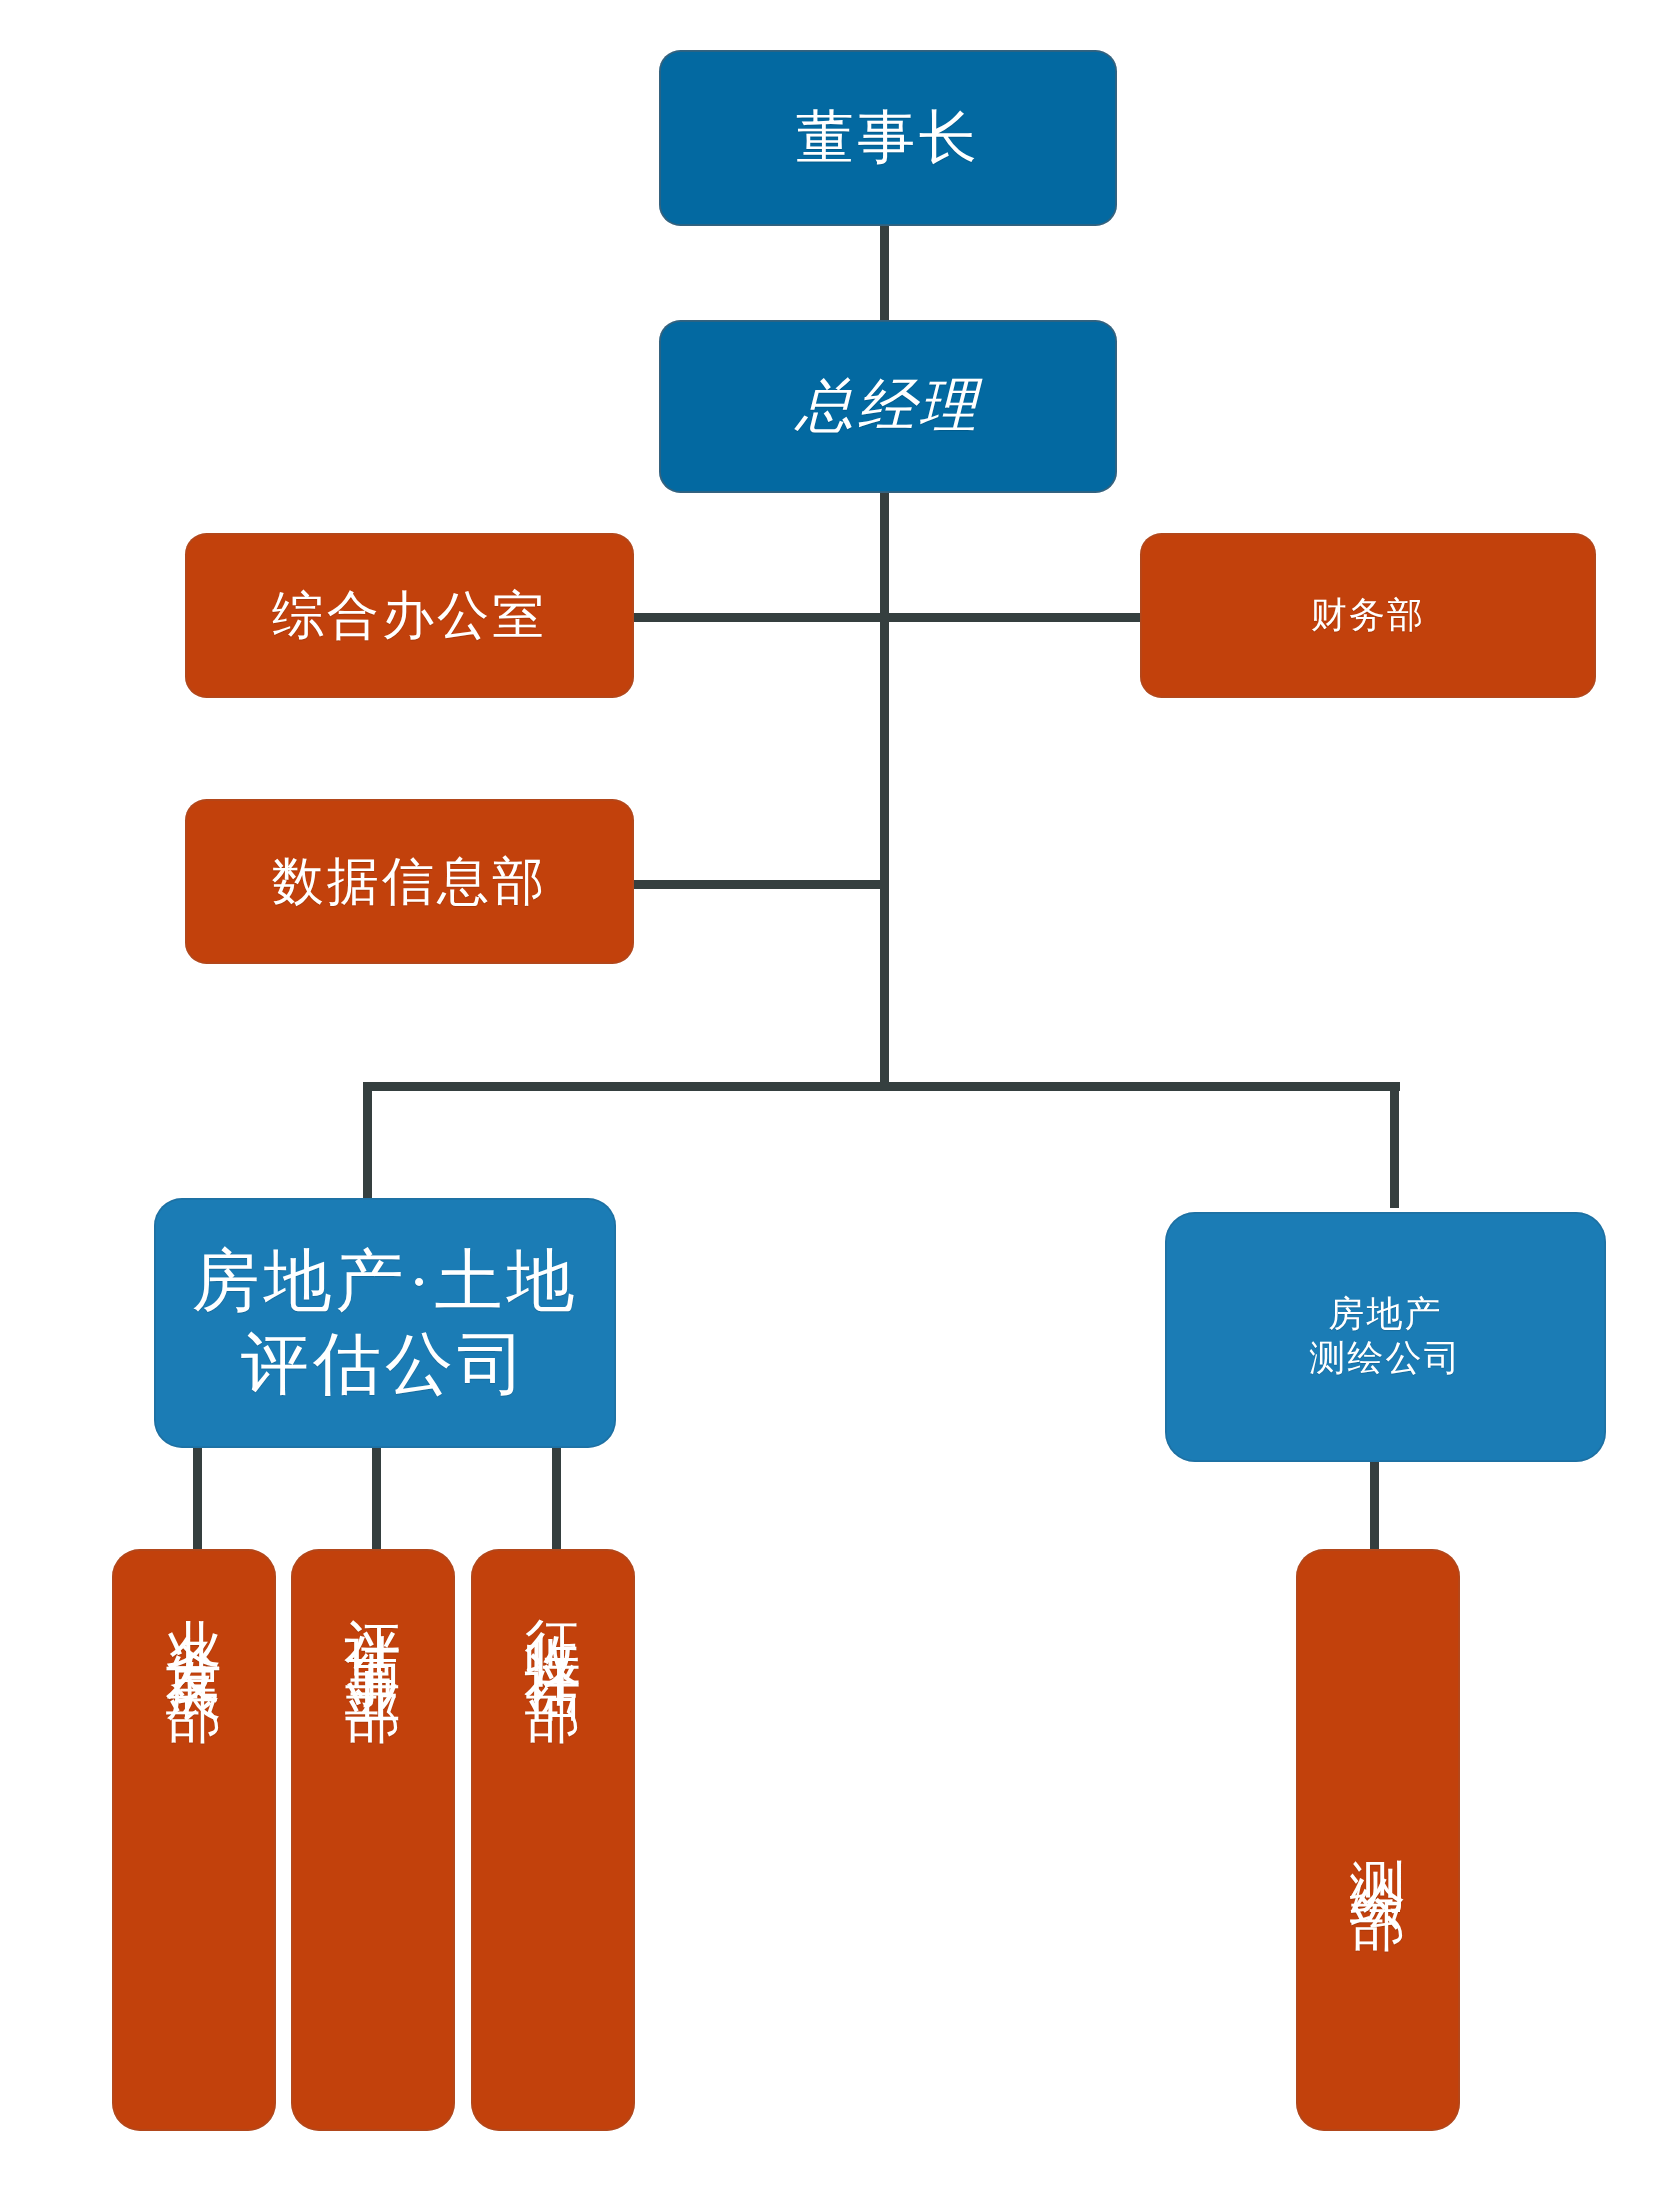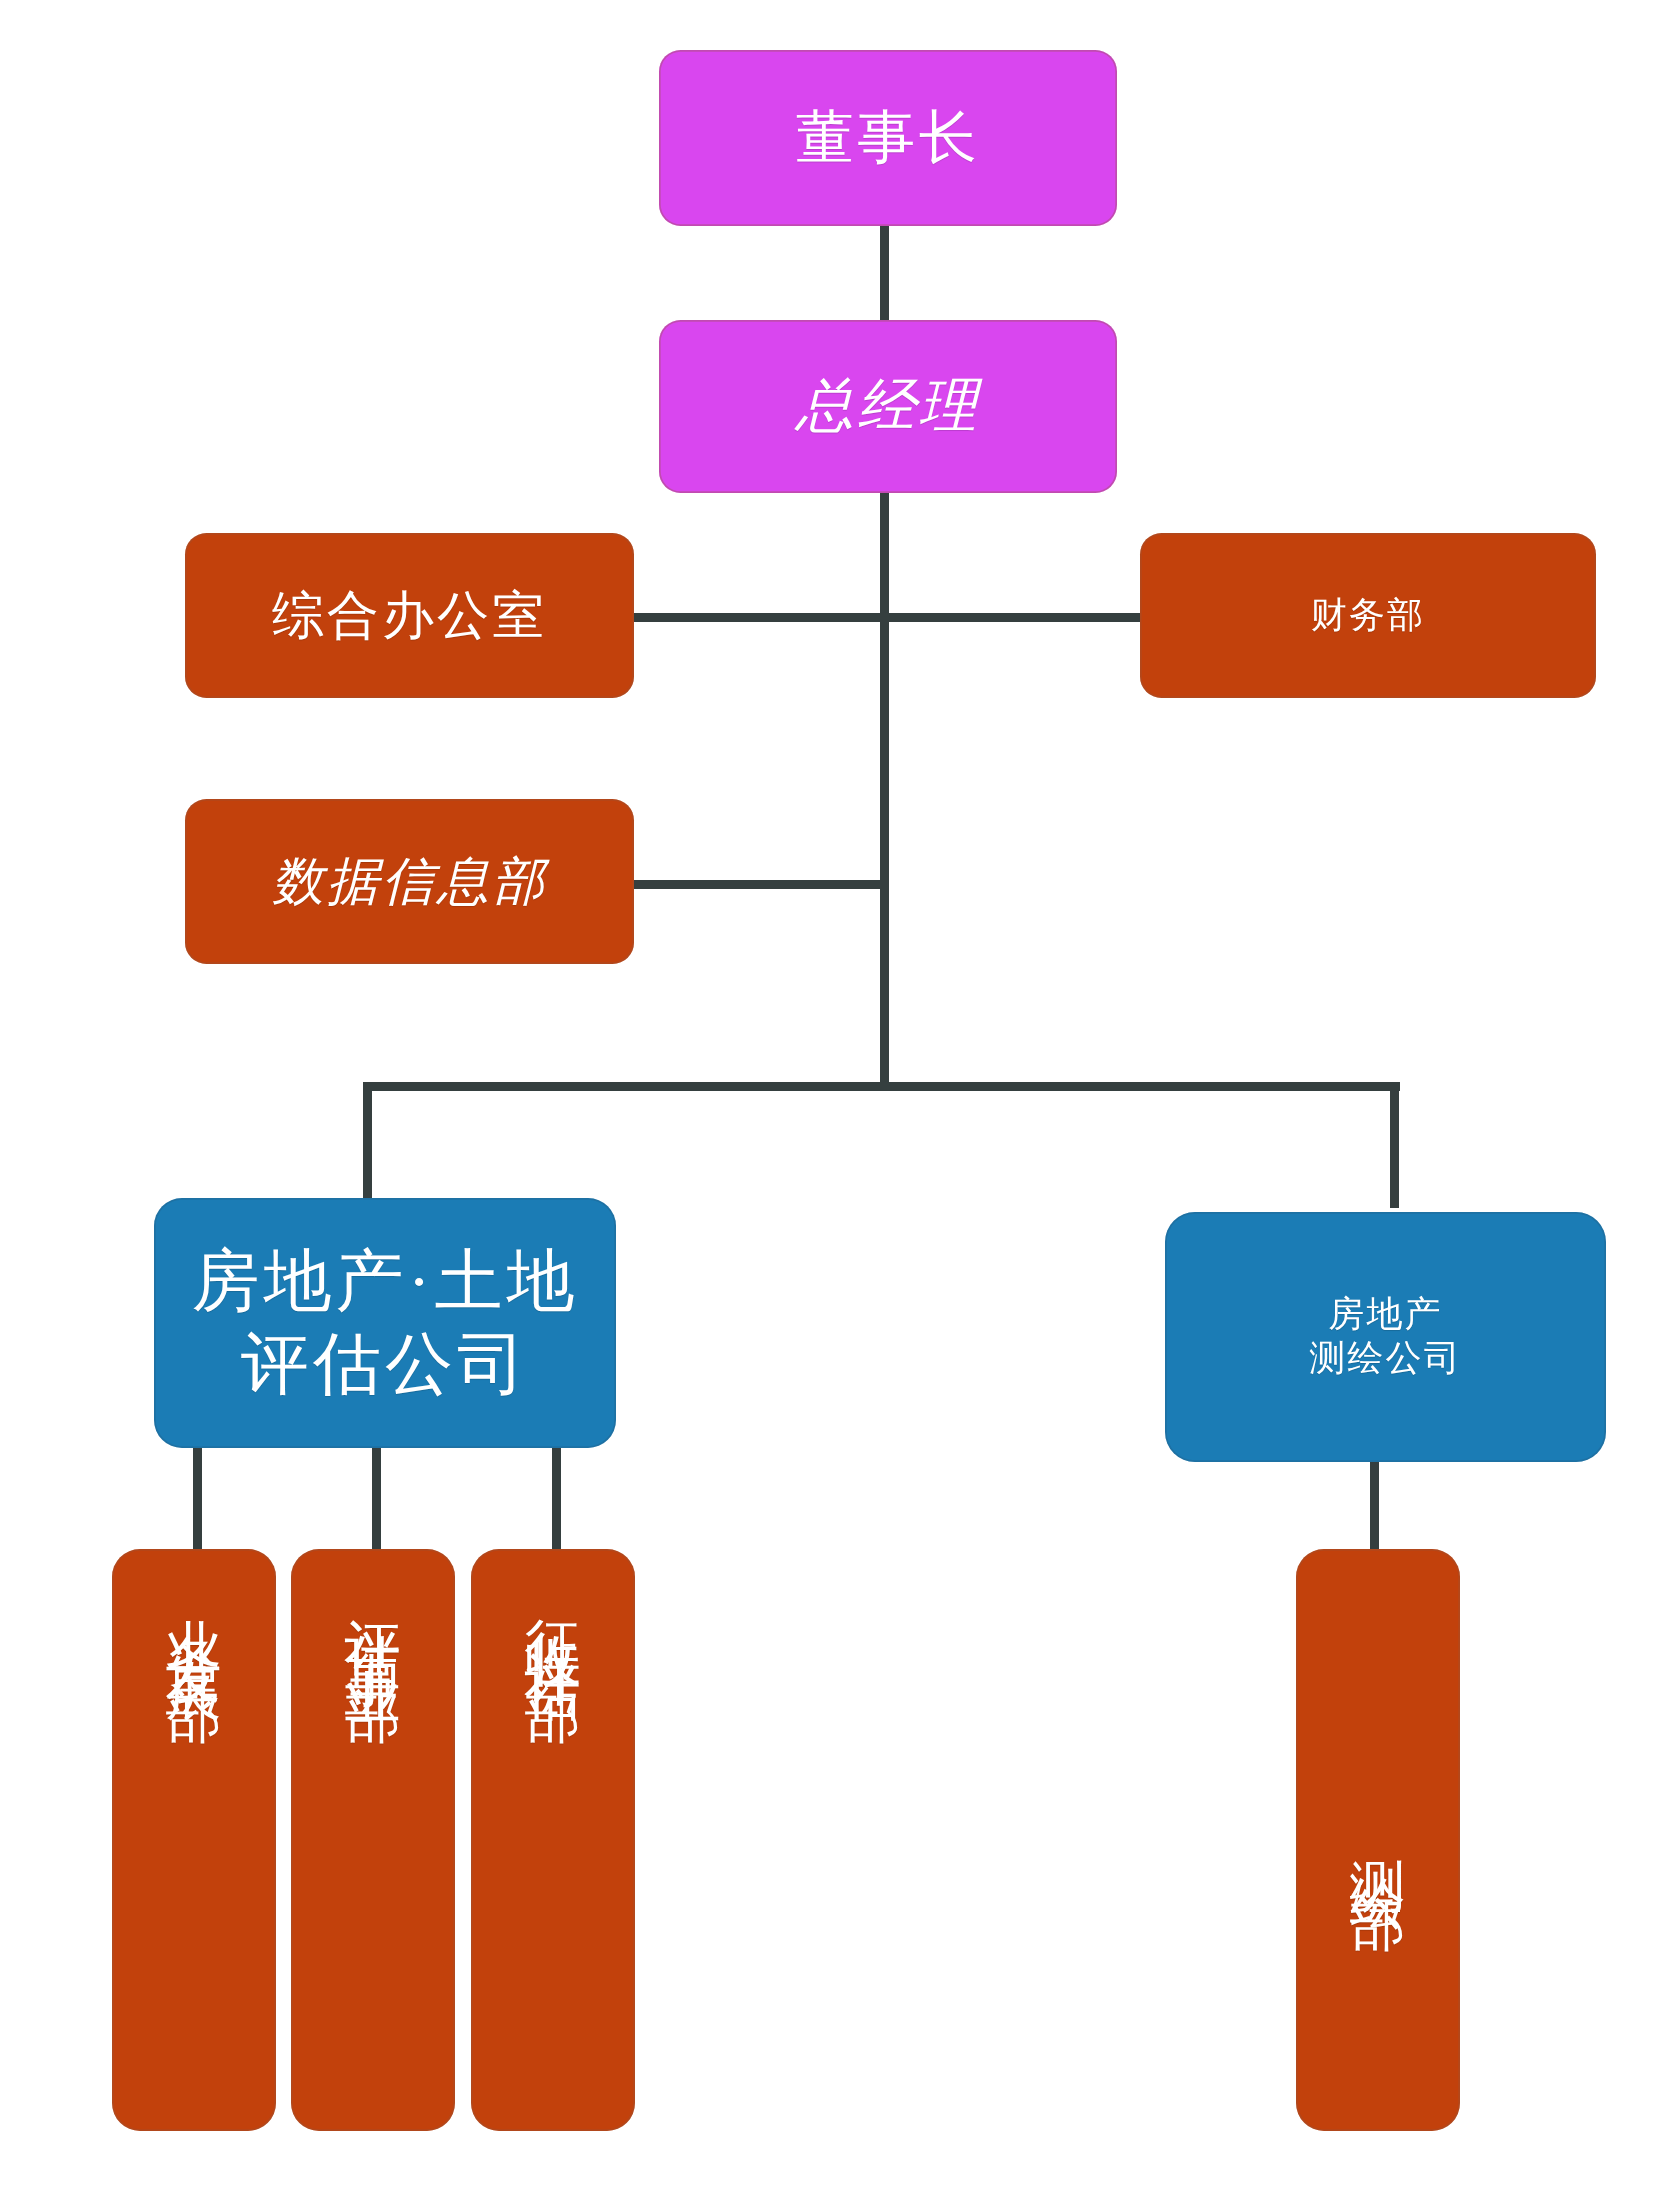--- a/index.html
+++ b/index.html
@@ -27,21 +27,21 @@
     justify-content: center;
     text-align: center;
     color: #ffffff;
     border-radius: 21.6px;
     z-index: 3;
     line-height: 1.22;
     letter-spacing: 0.06em;
     text-shadow: 0 0.8px 0.8px rgba(0,0,0,0.14);
   }
   .node.red {
-    background: #d946ef;
+    background: #0369a1;
     box-shadow: inset 0 0 0 1.7px rgba(150,85,60,0.35);
   }
   .node.orange {
     background: #c2410c;
     box-shadow: inset 0 0 0 1.7px rgba(150,85,60,0.35);
   }
   .node.blue {
     background: #1b7cb5;
     box-shadow: inset 0 0 0 1.7px rgba(40,80,110,0.25);
   }
@@ -106,21 +106,21 @@
   </div>
 
   <div class="node orange" style="left:185px; top:533px; width:449px; height:165px; font-size:52px;">
     <span class="label">综合办公室</span>
   </div>
 
   <div class="node orange" style="left:1140px; top:533px; width:456px; height:165px; font-size:36px;">
     <span class="label">财务部</span>
   </div>
 
-  <div class="node orange" style="left:185px; top:799px; width:449px; height:165px; font-size:52px;font-style:italic;">
+  <div class="node orange" style="left:185px; top:799px; width:449px; height:165px; font-size:52px;">
     <span class="label">数据信息部</span>
   </div>
 
   <div class="node blue" style="left:154px; top:1198px; width:462px; height:250px; font-size:68px; border-radius:28px;">
     <span class="label">房地产·土地
 评估公司</span>
   </div>
 
   <div class="node blue" style="left:1165px; top:1198px; width:441px; height:250px; font-size:36px; border-radius:30px;margin-top:14px;">
     <span class="label">房地产

